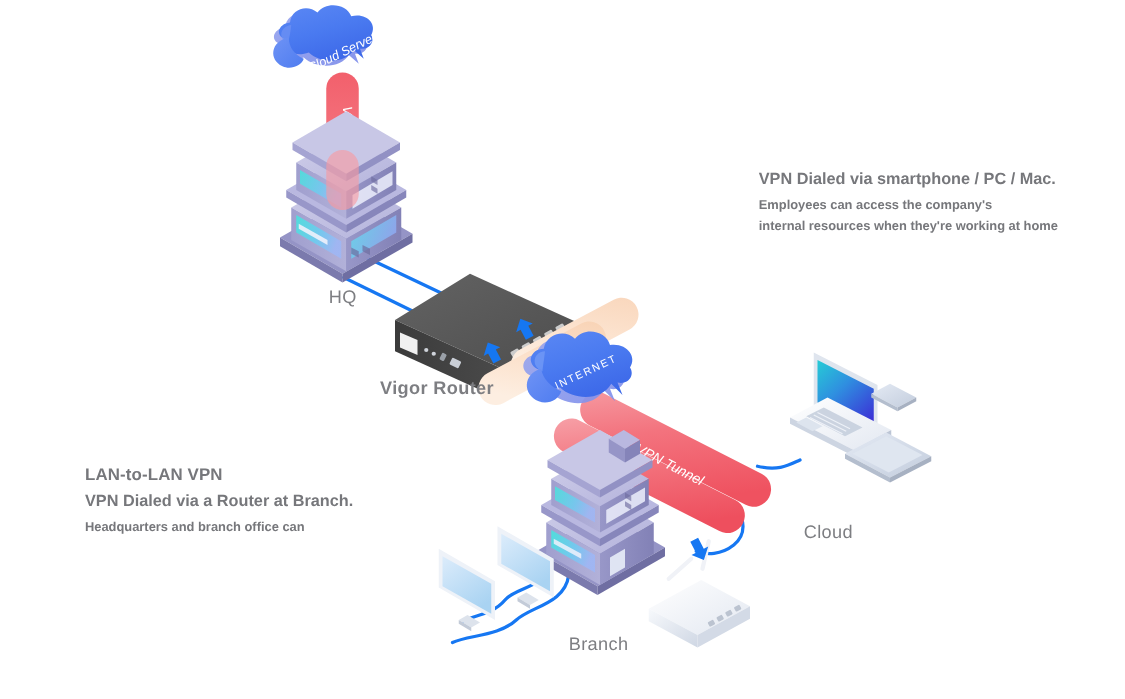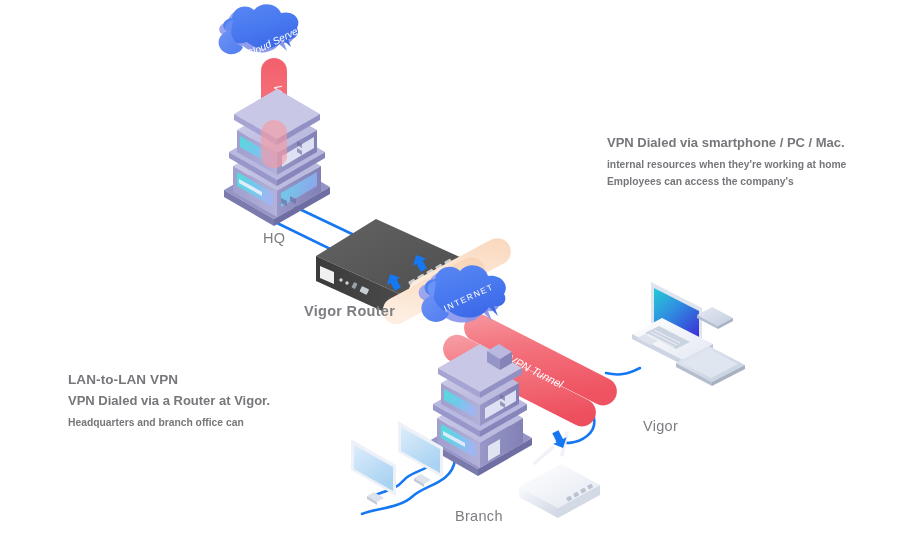--- a/index.html
+++ b/index.html
@@ -343,28 +343,28 @@
       </g>
     </g>
 
     <g>
       <path d="M559,431 L551,439 L555,439 L555,449 L562,449 L562,439 L566,439 Z" transform="rotate(153 559 440)" fill="#1677f2"></path>
     </g>
   </svg>
 
   <div class="nodelabel" style="left:263px; top:230px;text-align:right;">HQ</div>
   <div class="nodelabel" style="left:304px; top:303px;font-weight:bold;">Vigor Router</div>
-  <div class="nodelabel" style="left:643px; top:418px;">Vigor</div>
+  <div class="nodelabel" style="left:643px; top:418px;">Cloud</div>
   <div class="nodelabel" style="left:455px; top:508px;">Branch</div>
 
   <div class="txtblock" style="left:607px; top:135px; width:290px;">
     <p class="tb-sub">VPN Dialed via smartphone / PC / Mac.</p>
+    <p class="tb-body">Employees can access the company's</p>
     <p class="tb-body">internal resources when they're working at home</p>
-    <p class="tb-body">Employees can access the company's</p>
   </div>
 
   <div class="txtblock" style="left:68px; top:372px; width:270px;">
     <p class="tb-title">LAN-to-LAN VPN</p>
-    <p class="tb-sub">VPN Dialed via a Router at Vigor.</p>
+    <p class="tb-sub">VPN Dialed via a Router at Branch.</p>
     <p class="tb-body">Headquarters and branch office can</p>
   </div>
 
 </div>
 
 </body></html>

